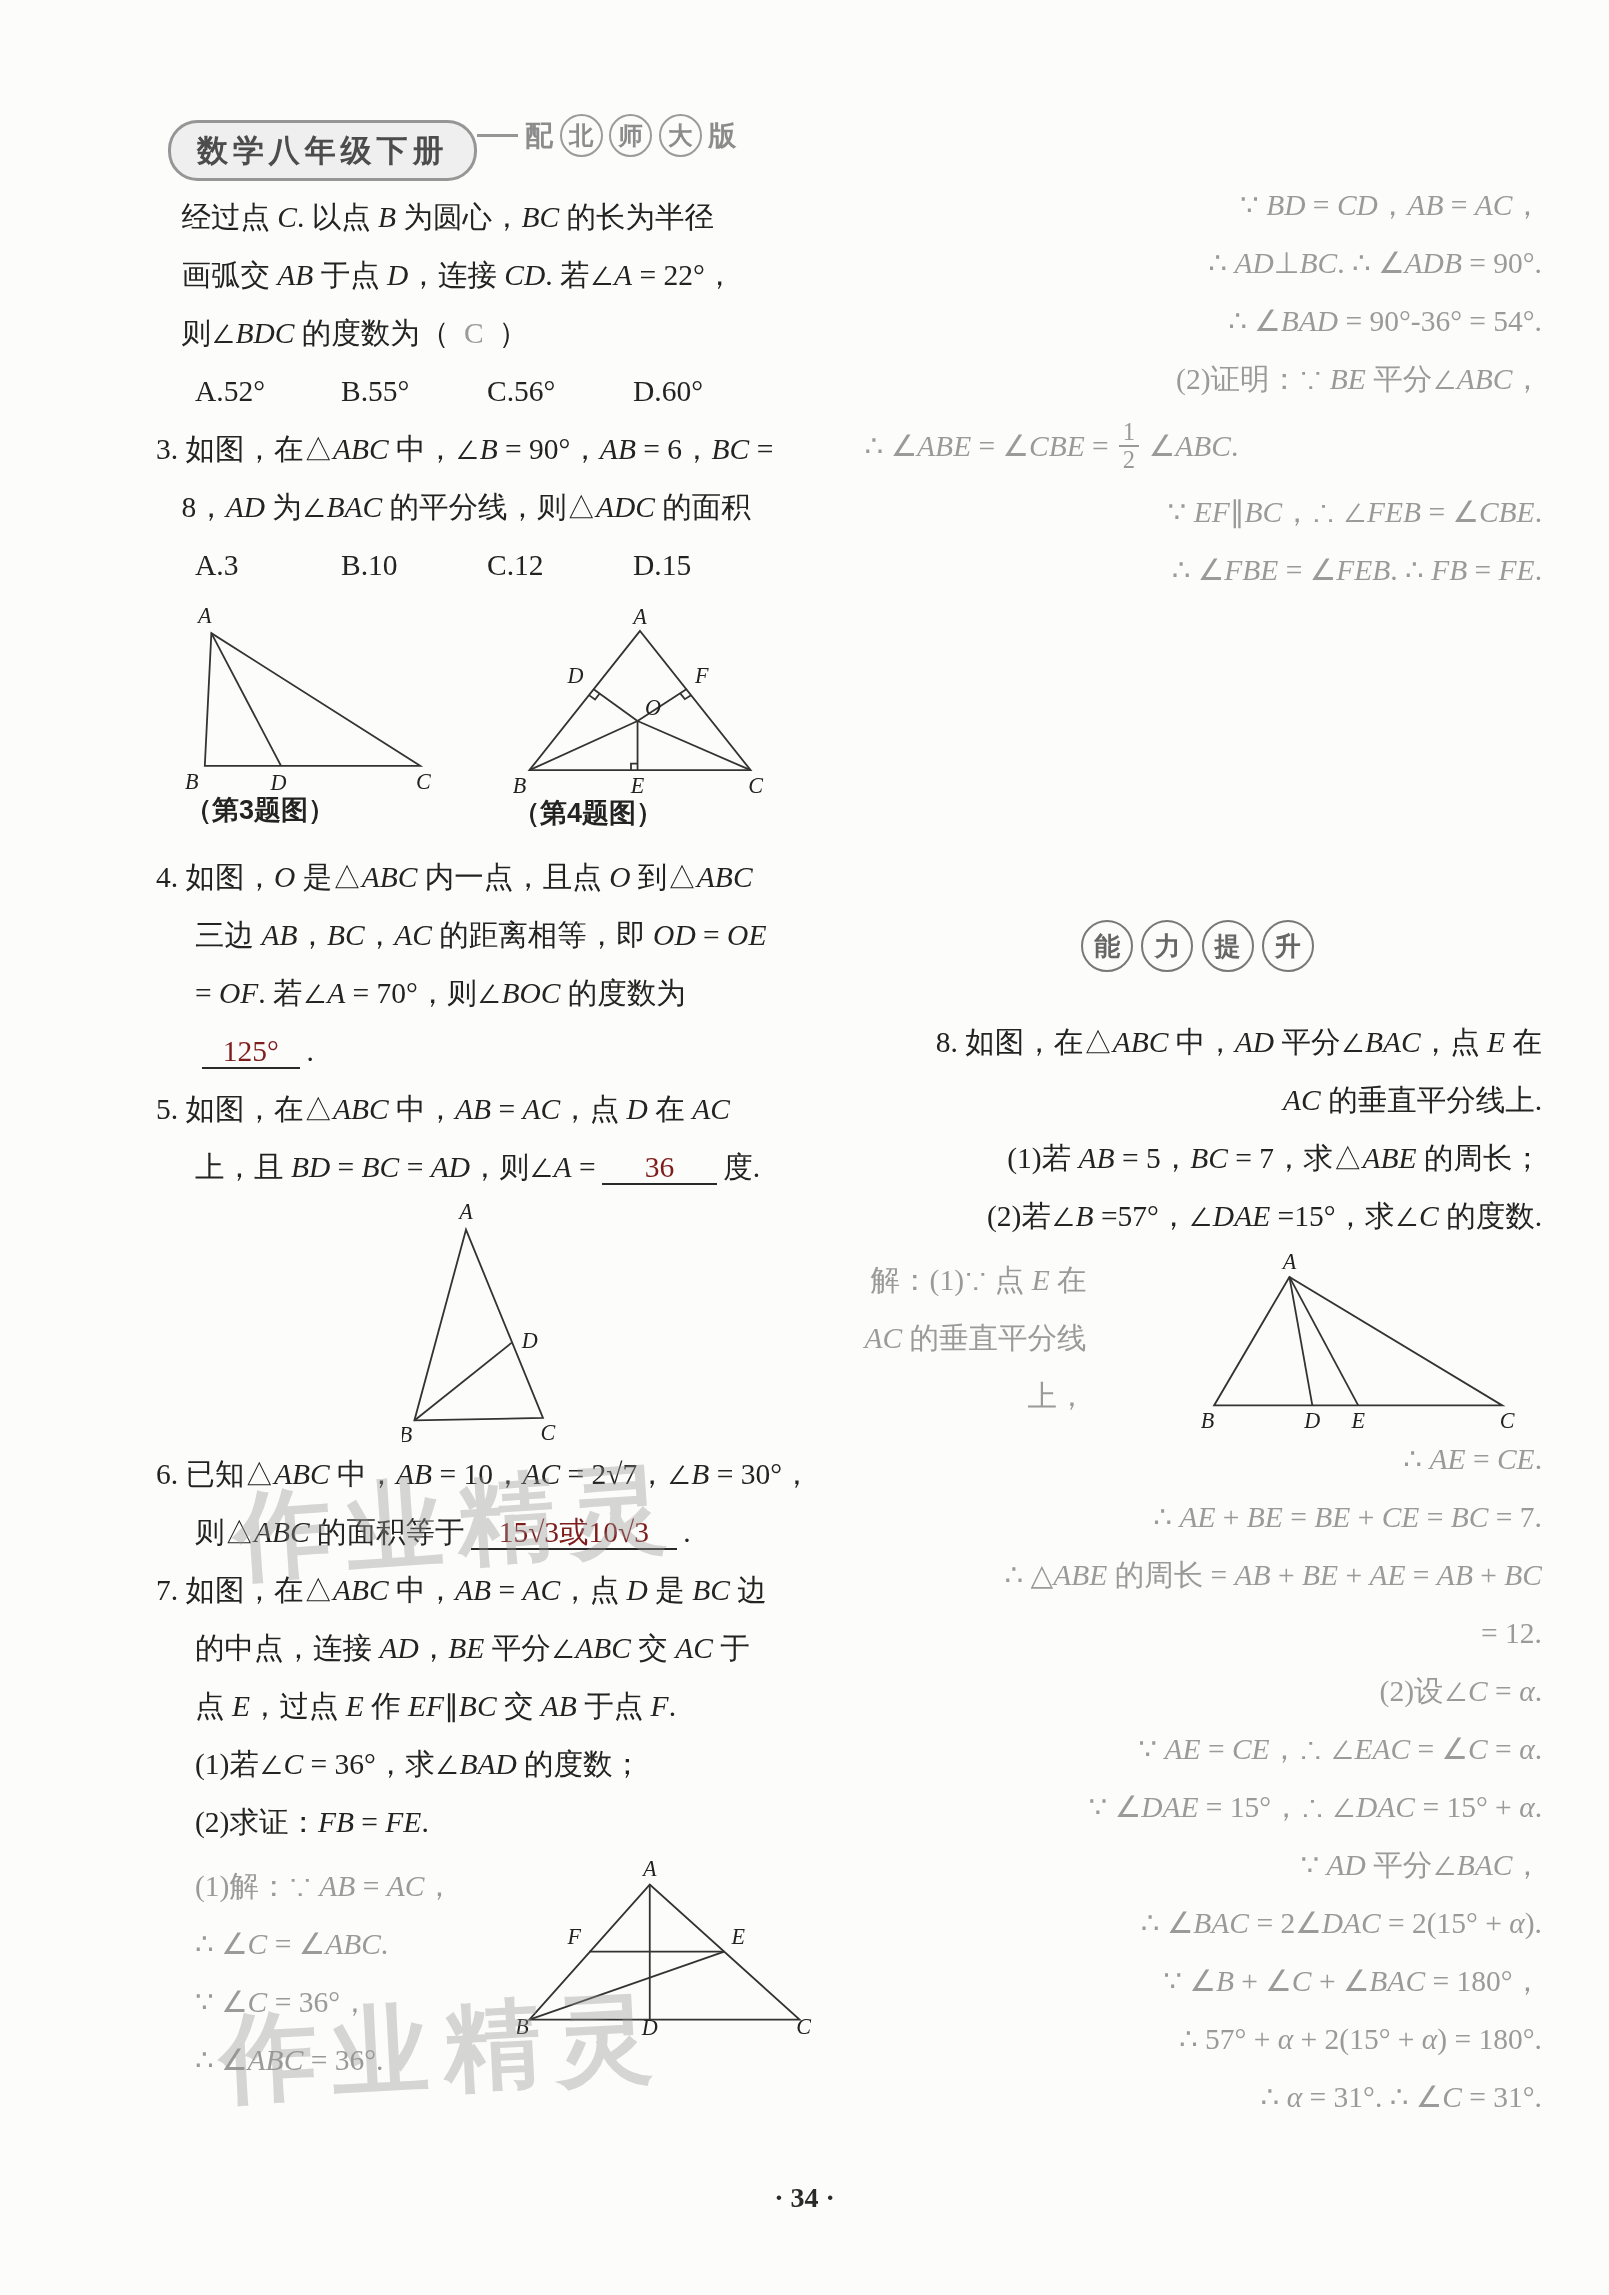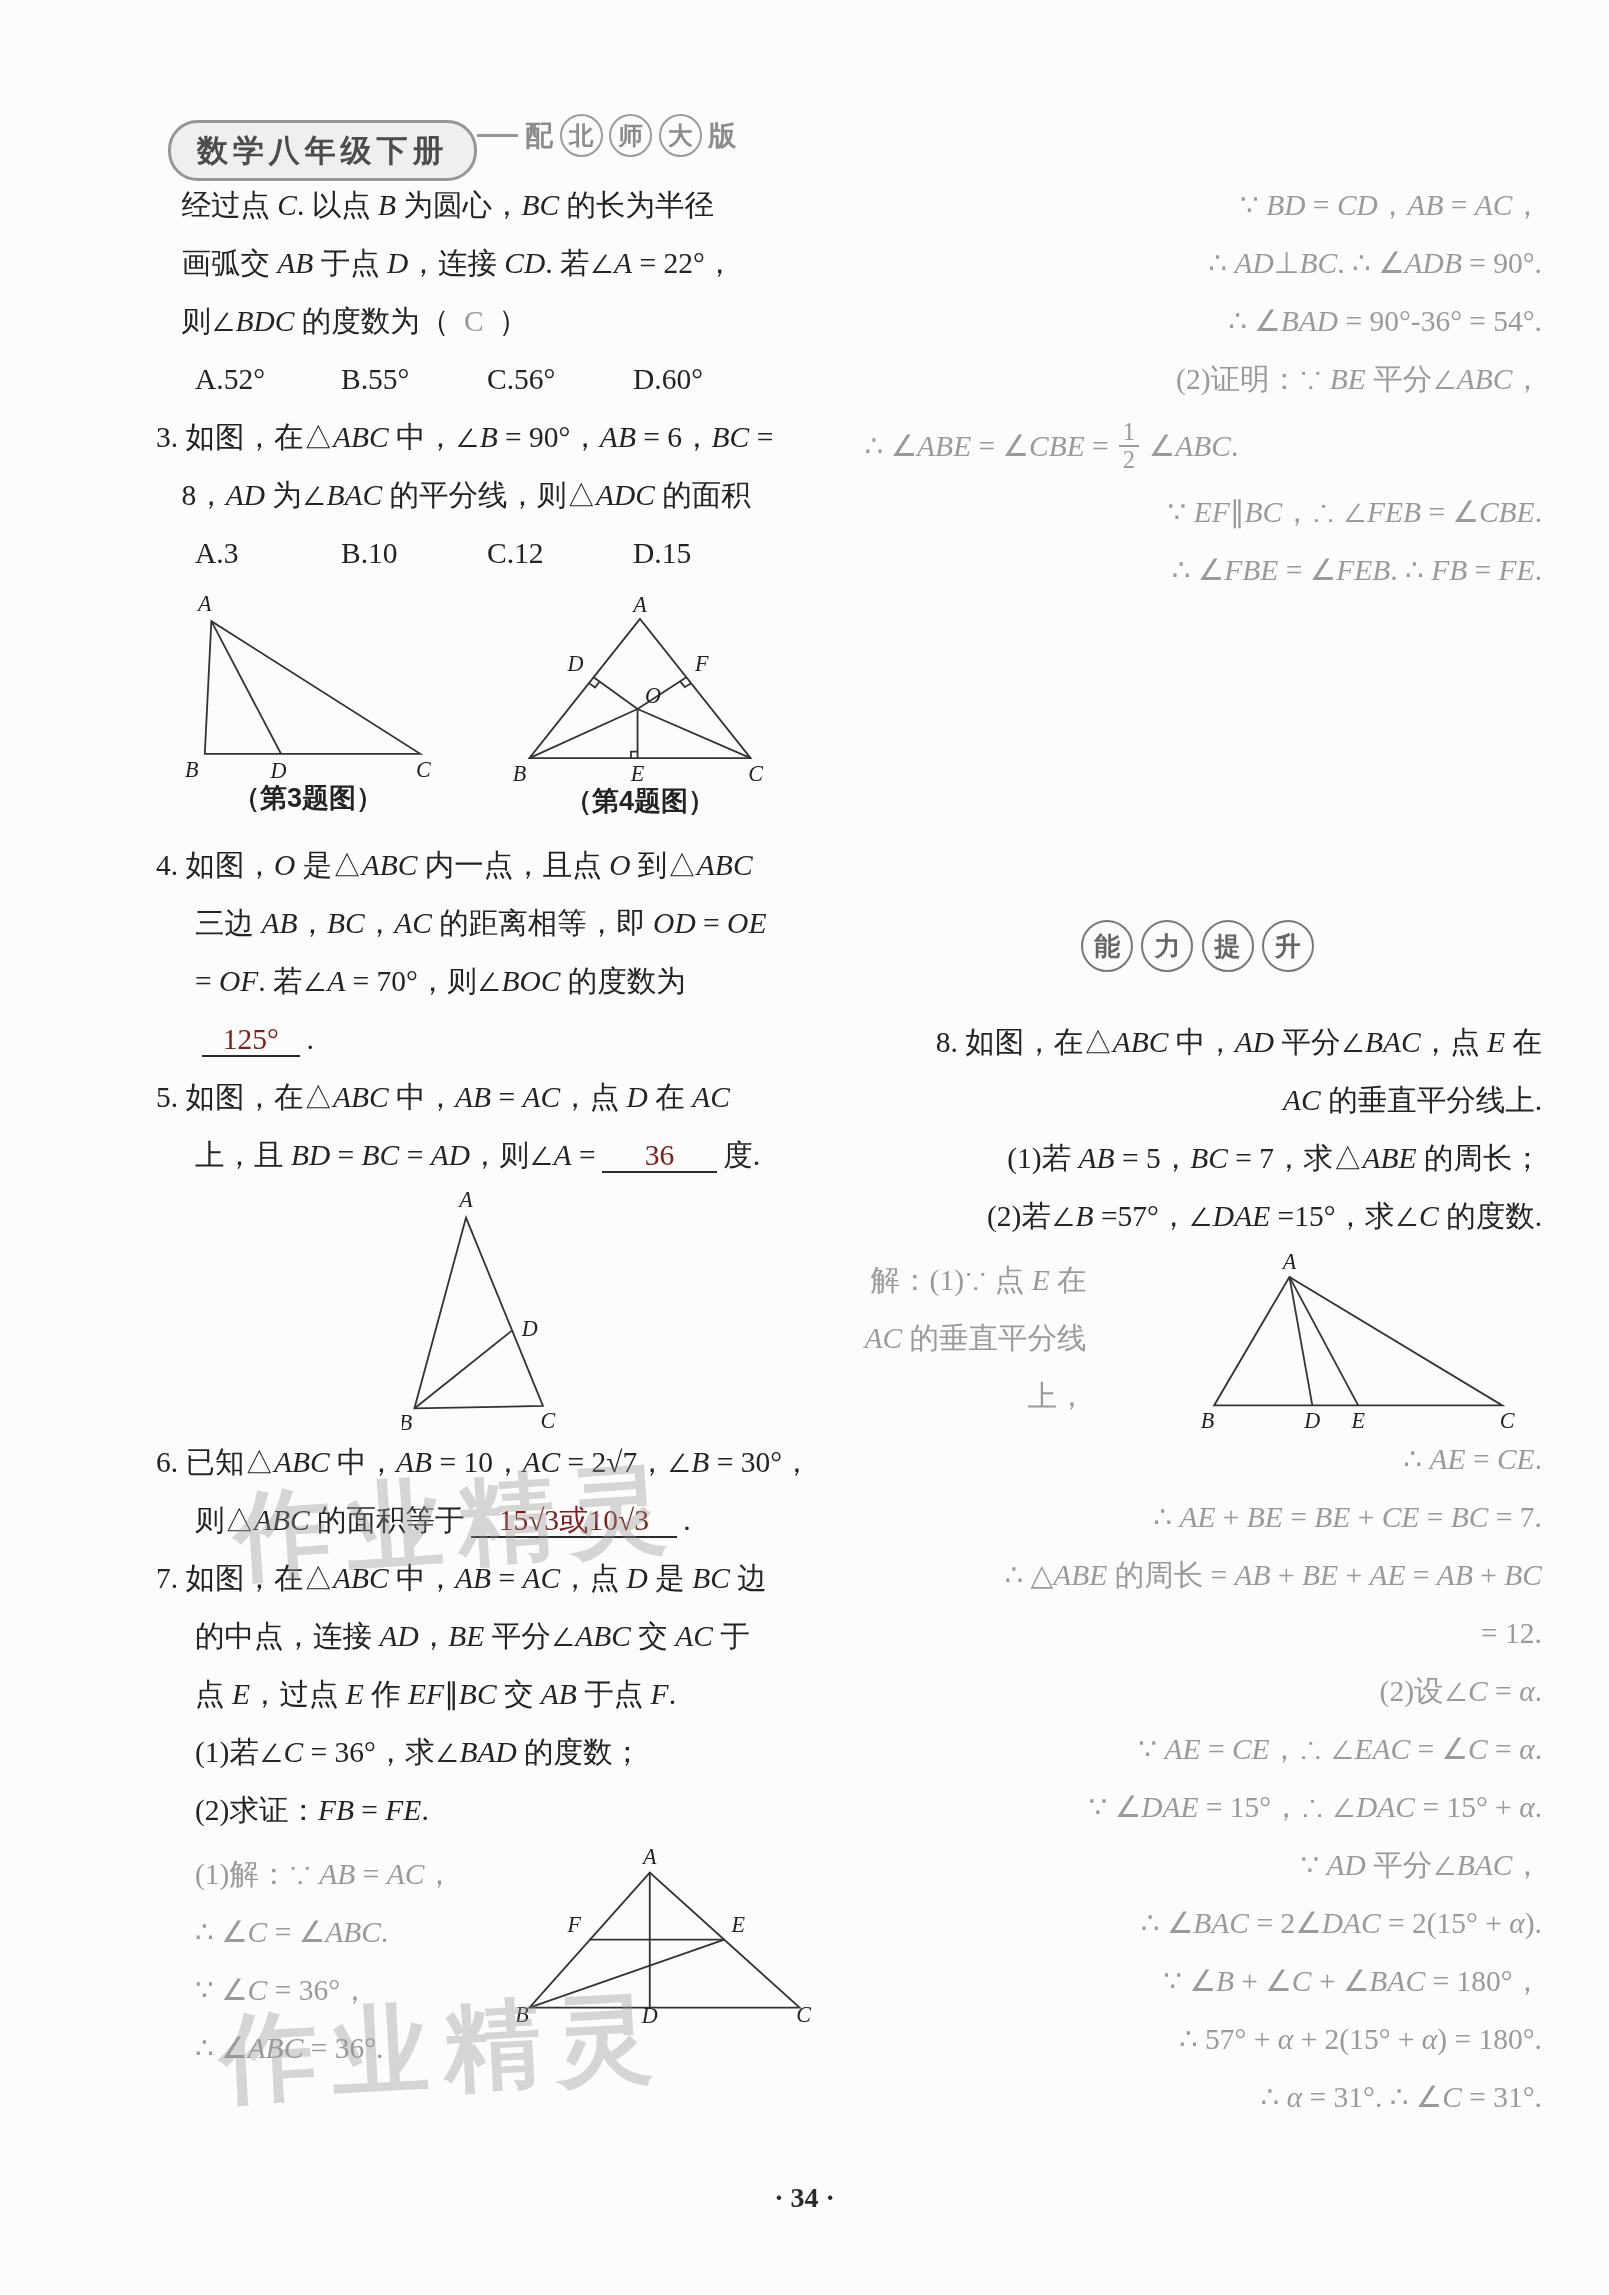--- a/index.html
+++ b/index.html
@@ -11,40 +11,40 @@
             font-family:"Liberation Sans",sans-serif;font-weight:bold;font-size:31px;
             letter-spacing:4.9px;padding:6.6px 26px;margin-top:30px;}
   .hdr-line{width:41px;height:3.3px;background:#969696;}
   .hdr-ed{display:flex;align-items:center;gap:6.6px;margin-left:6.6px;color:#8c8c8c;
           font-family:"Liberation Sans",sans-serif;font-weight:bold;}
   .ed-plain{font-size:28px;}
   .ed-circle{width:39px;height:39px;border:2.5px solid #9b9b9b;border-radius:50%;
              display:flex;align-items:center;justify-content:center;font-size:24.6px;}
   
   .col{position:absolute;font-size:29.5px;line-height:58px;}
-  .col-left{left:156px;top:176px;width:693px;}
+  .col-left{left:156px;top:188px;width:693px;}
   .col-right{left:853px;top:176px;width:689px;text-align:right;}
   .ln{white-space:nowrap;}
   .indent{margin-left:39px;}
   .indent-sm{margin-left:25.4px;}
   .ml14{margin-left:11.5px;}
   .gray{color:#9a9a9a;}
   i{font-style:italic;}
   .options{display:flex;margin-left:39px;}
   .options span{width:146px;}
   .ans{color:#9a9a9a;padding:0 14.8px;}
   .blank{display:inline-block;color:#7f1d1d;border-bottom:2.5px solid #2a2a2a;text-align:center;
          line-height:1.1;padding:0 8.2px;margin:0 6.6px;min-width:82px;}
   .blank.wide{min-width:189px;}
   
   .figrow{display:flex;gap:82px;margin:8.2px 0 0 29px;}
   figure{margin:0;}
   svg{display:block;}
   .caption{font-family:"Liberation Sans",sans-serif;font-weight:bold;font-size:27px;
-           text-align:center;margin-top:1.6px;line-height:33px;}
+           margin-top:1.6px;line-height:33px;}
   .fl{font-size:27px;font-style:italic;fill:#222;font-family:"Liberation Serif",serif;}
   .fig5wrap{margin:4.9px 0 0 246px;}
   .solrow{display:flex;margin-top:6px;}
   .solrow .soltext{flex:0 0 auto;}
   .solrow svg{margin-left:auto;}
   .solrow7 svg{margin-right:37px;margin-top:3.3px;}
   .solrow8 svg{margin-right:23px;margin-top:3.3px;}
   
   .badge{display:flex;justify-content:center;gap:8.2px;margin-top:321px;}
   .badge span{width:48px;height:48px;border:2.5px solid #787878;border-radius:50%;

